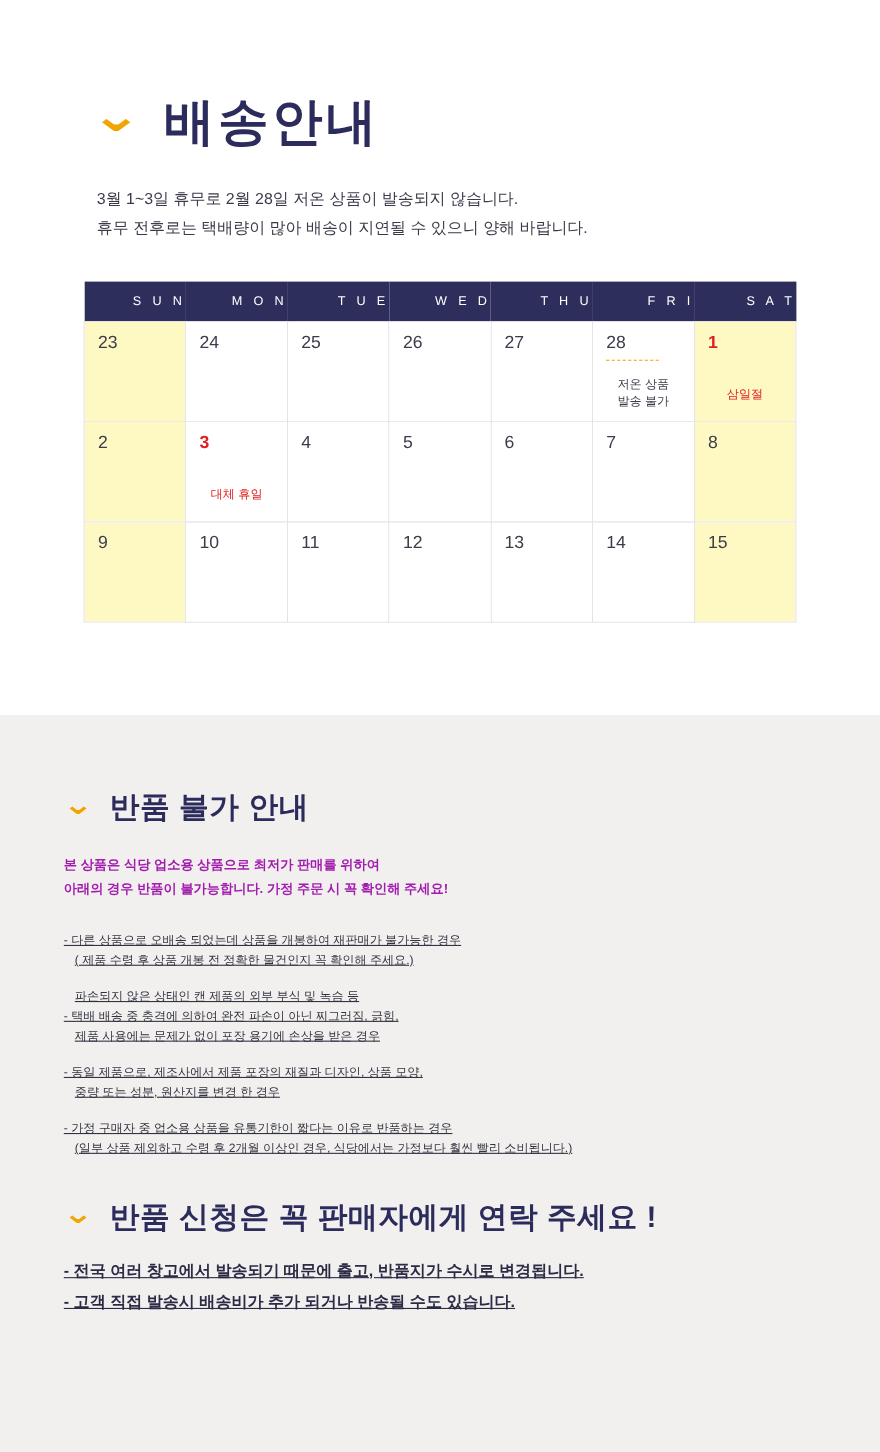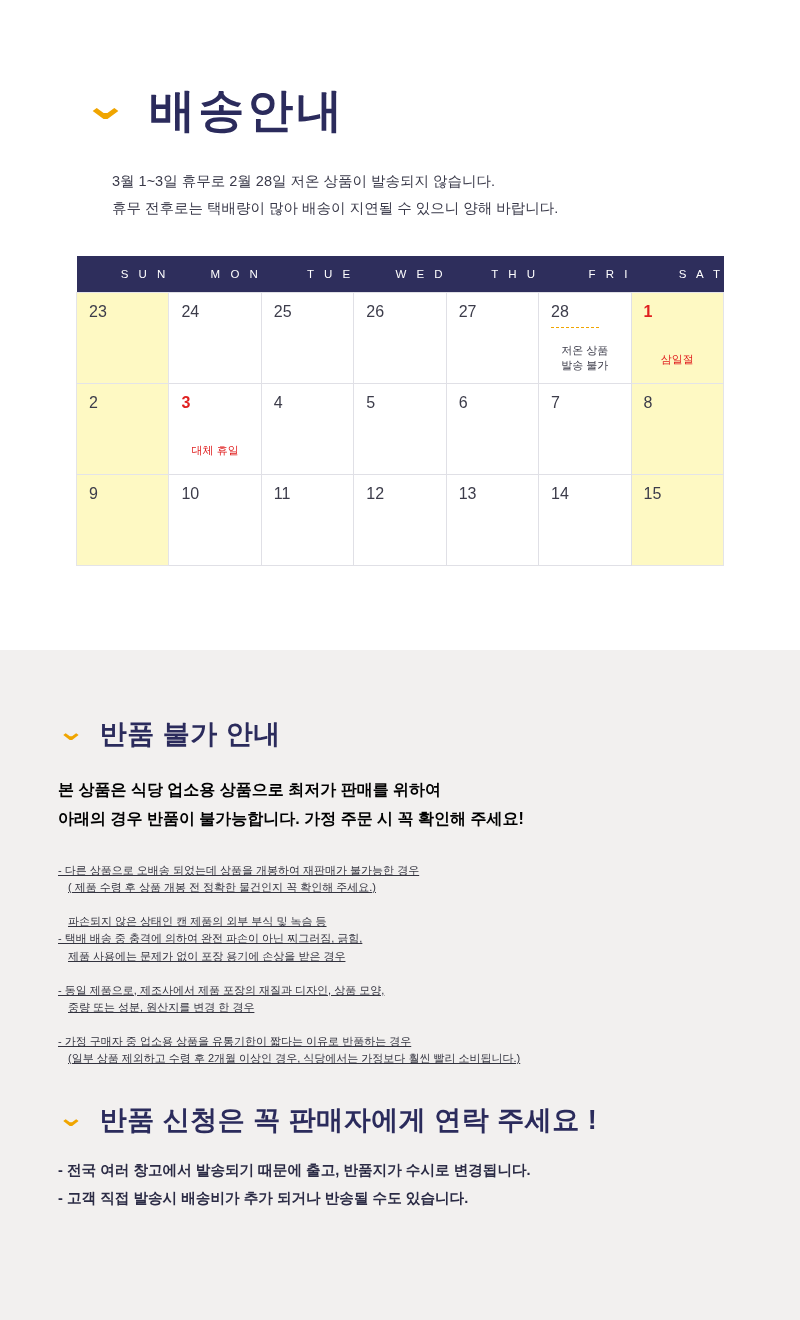--- a/index.html
+++ b/index.html
@@ -38,21 +38,21 @@
     margin-right: 18px;
     transform: scaleX(1.3) translateY(-3px);
   }
   .title-main {
     font-size: 46px;
     font-weight: bold;
     letter-spacing: 3px;
     color: #2b2b5c;
   }
   .sub-lines {
-    padding-left: 112px;
+    padding-left: 88px;
     font-size: 14.5px;
     line-height: 1.85;
     color: #3a3a4a;
     margin-bottom: 34px;
   }
 
   
   .calendar {
     margin: 0 auto;
     width: 648px;
@@ -112,24 +112,24 @@
     margin-bottom: 24px;
   }
   .title-sub {
     font-size: 27px;
     font-weight: bold;
     color: #2b2b5c;
     letter-spacing: 0.5px;
   }
   .lead {
     padding-left: 58px;
-    font-size: 16px;
+    font-size: 12px;
     font-weight: bold;
     line-height: 1.8;
-    color: #000000;
+    color: #a21caf;
     margin-bottom: 28px;
   }
   .bullets {
     padding-left: 58px;
     font-size: 11px;
     line-height: 1.6;
     color: #33333f;
     text-decoration: underline;
   }
   .bullet { margin-bottom: 16px; }
@@ -142,20 +142,21 @@
     padding-left: 60px;
     margin-top: 34px;
     margin-bottom: 18px;
   }
   .contact-lines {
     padding-left: 58px;
     font-size: 14.6px;
     line-height: 1.95;
     color: #2b2b45;
     font-weight: bold;
+    text-decoration: underline;
   }
 </style>
 </head>
 <body>
 
 <div class="page">
 
   <section class="section-shipping">
 
     <div class="heading-row">

